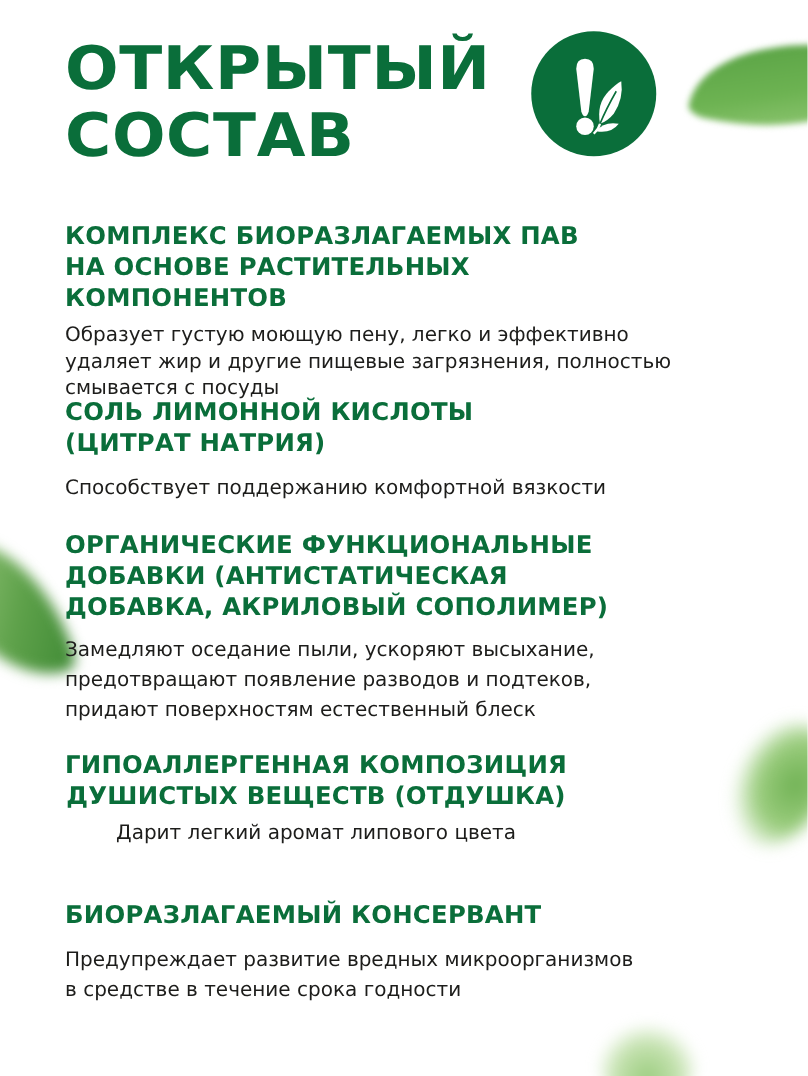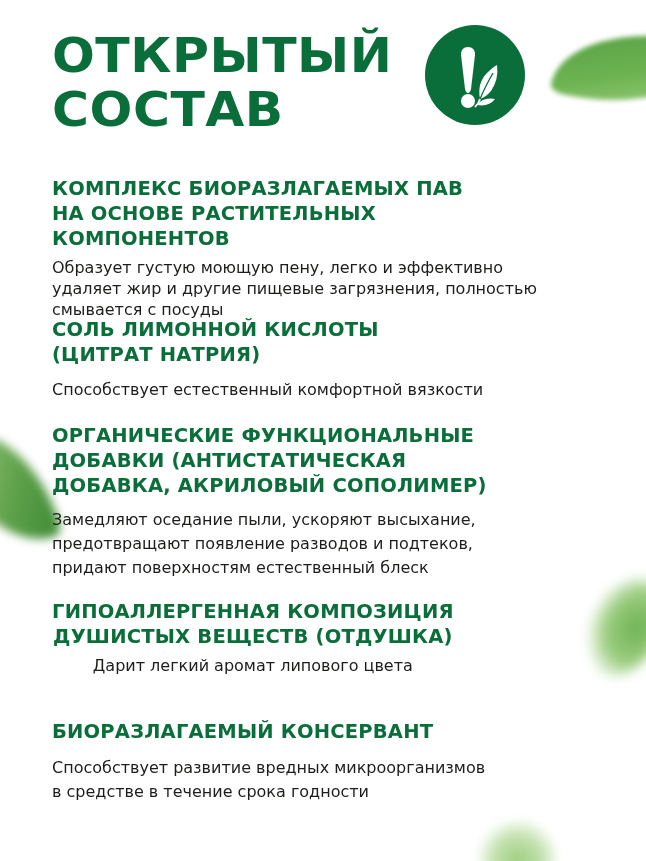--- a/index.html
+++ b/index.html
@@ -70,33 +70,33 @@
     <div class="heading">КОМПЛЕКС БИОРАЗЛАГАЕМЫХ ПАВ
 НА ОСНОВЕ РАСТИТЕЛЬНЫХ
 КОМПОНЕНТОВ</div>
     <div class="desc">Образует густую моющую пену, легко и эффективно
 удаляет жир и другие пищевые загрязнения, полностью
 смывается с посуды</div>
   </div>
   <div class="section s2">
     <div class="heading">СОЛЬ ЛИМОННОЙ КИСЛОТЫ
 (ЦИТРАТ НАТРИЯ)</div>
-    <div class="desc" style="margin-top:12px;">Способствует естественный комфортной вязкости</div>
+    <div class="desc" style="margin-top:12px;">Способствует поддержанию комфортной вязкости</div>
   </div>
   <div class="section s3">
     <div class="heading">ОРГАНИЧЕСКИЕ ФУНКЦИОНАЛЬНЫЕ
 ДОБАВКИ (АНТИСТАТИЧЕСКАЯ
 ДОБАВКА, АКРИЛОВЫЙ СОПОЛИМЕР)</div>
     <div class="desc" style="margin-top:10px;line-height:24px;">Замедляют оседание пыли, ускоряют высыхание,
 предотвращают появление разводов и подтеков,
 придают поверхностям естественный блеск</div>
   </div>
   <div class="section s4">
     <div class="heading">ГИПОАЛЛЕРГЕННАЯ КОМПОЗИЦИЯ
 ДУШИСТЫХ ВЕЩЕСТВ (ОТДУШКА)</div>
     <div class="desc" style="">Дарит легкий аромат липового цвета</div>
   </div>
   <div class="section s5">
     <div class="heading">БИОРАЗЛАГАЕМЫЙ КОНСЕРВАНТ</div>
-    <div class="desc" style="margin-top:12px;line-height:24px;">Способствует развитие вредных микроорганизмов
+    <div class="desc" style="margin-top:12px;line-height:24px;">Предупреждает развитие вредных микроорганизмов
 в средстве в течение срока годности</div>
   </div>
 </div>
 
 </body></html>

